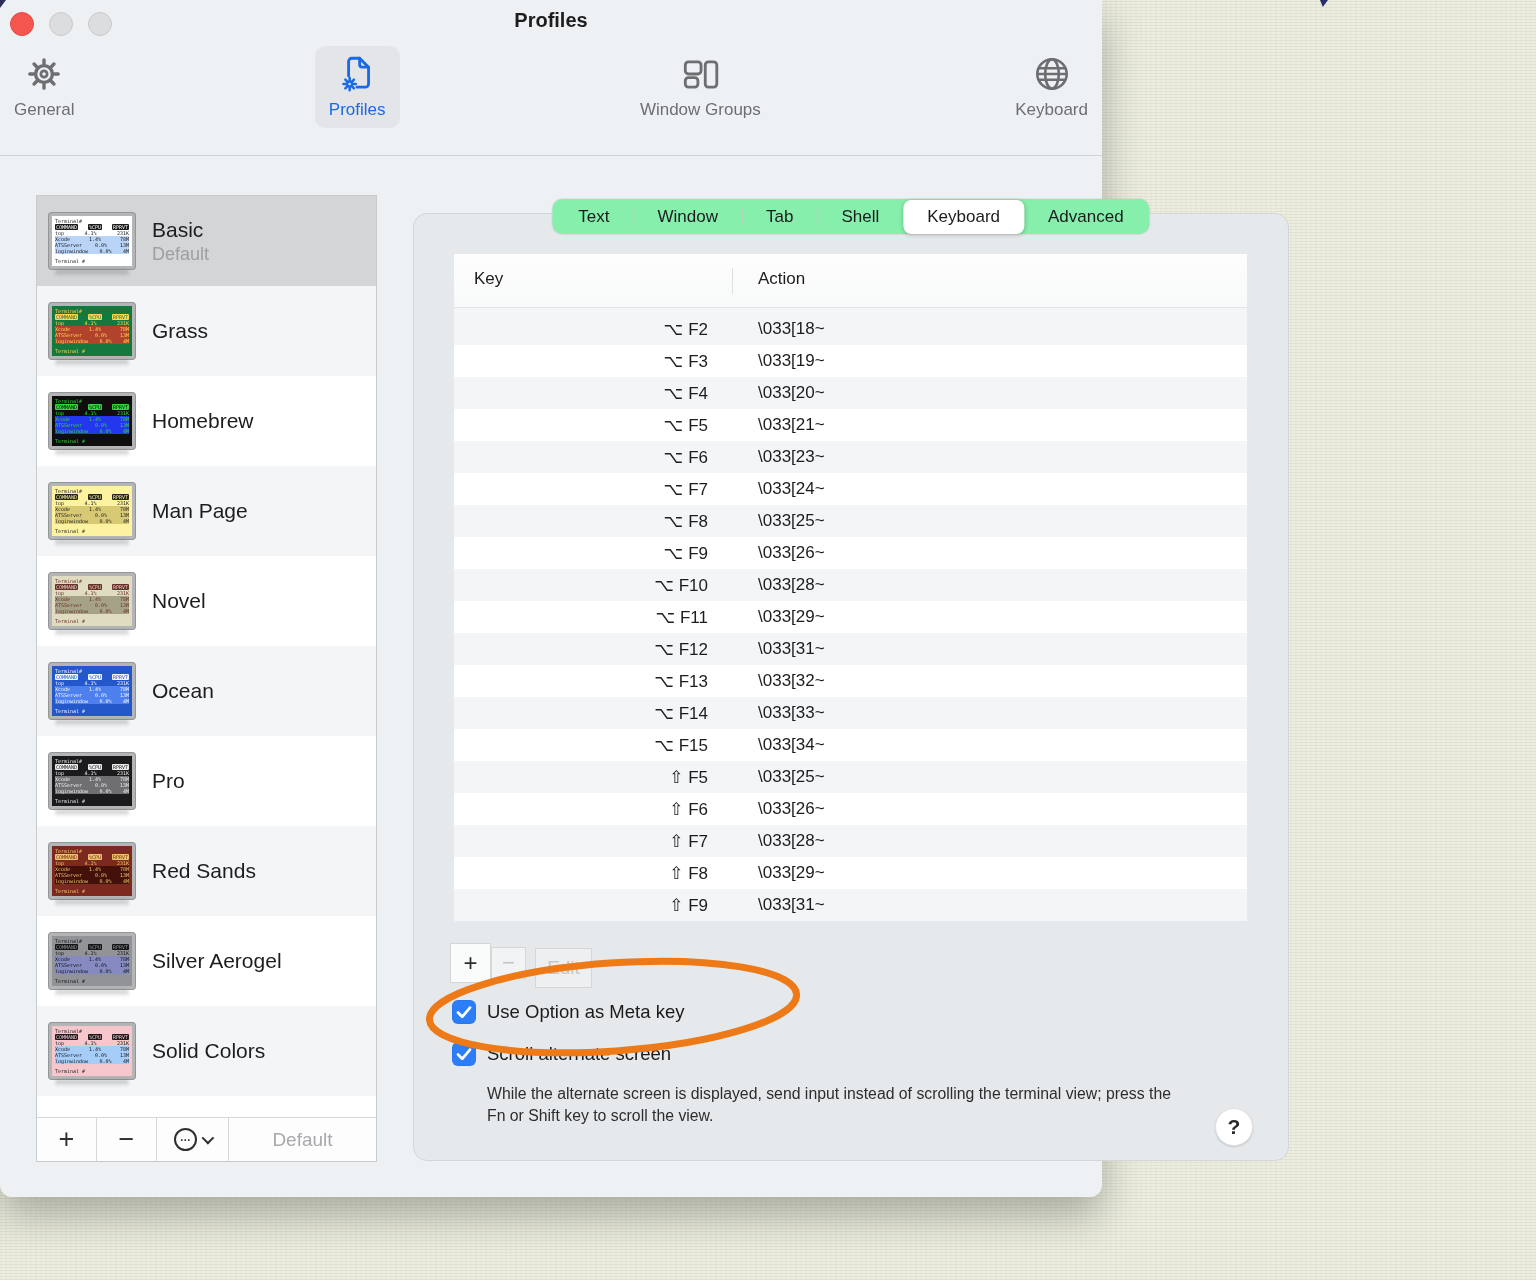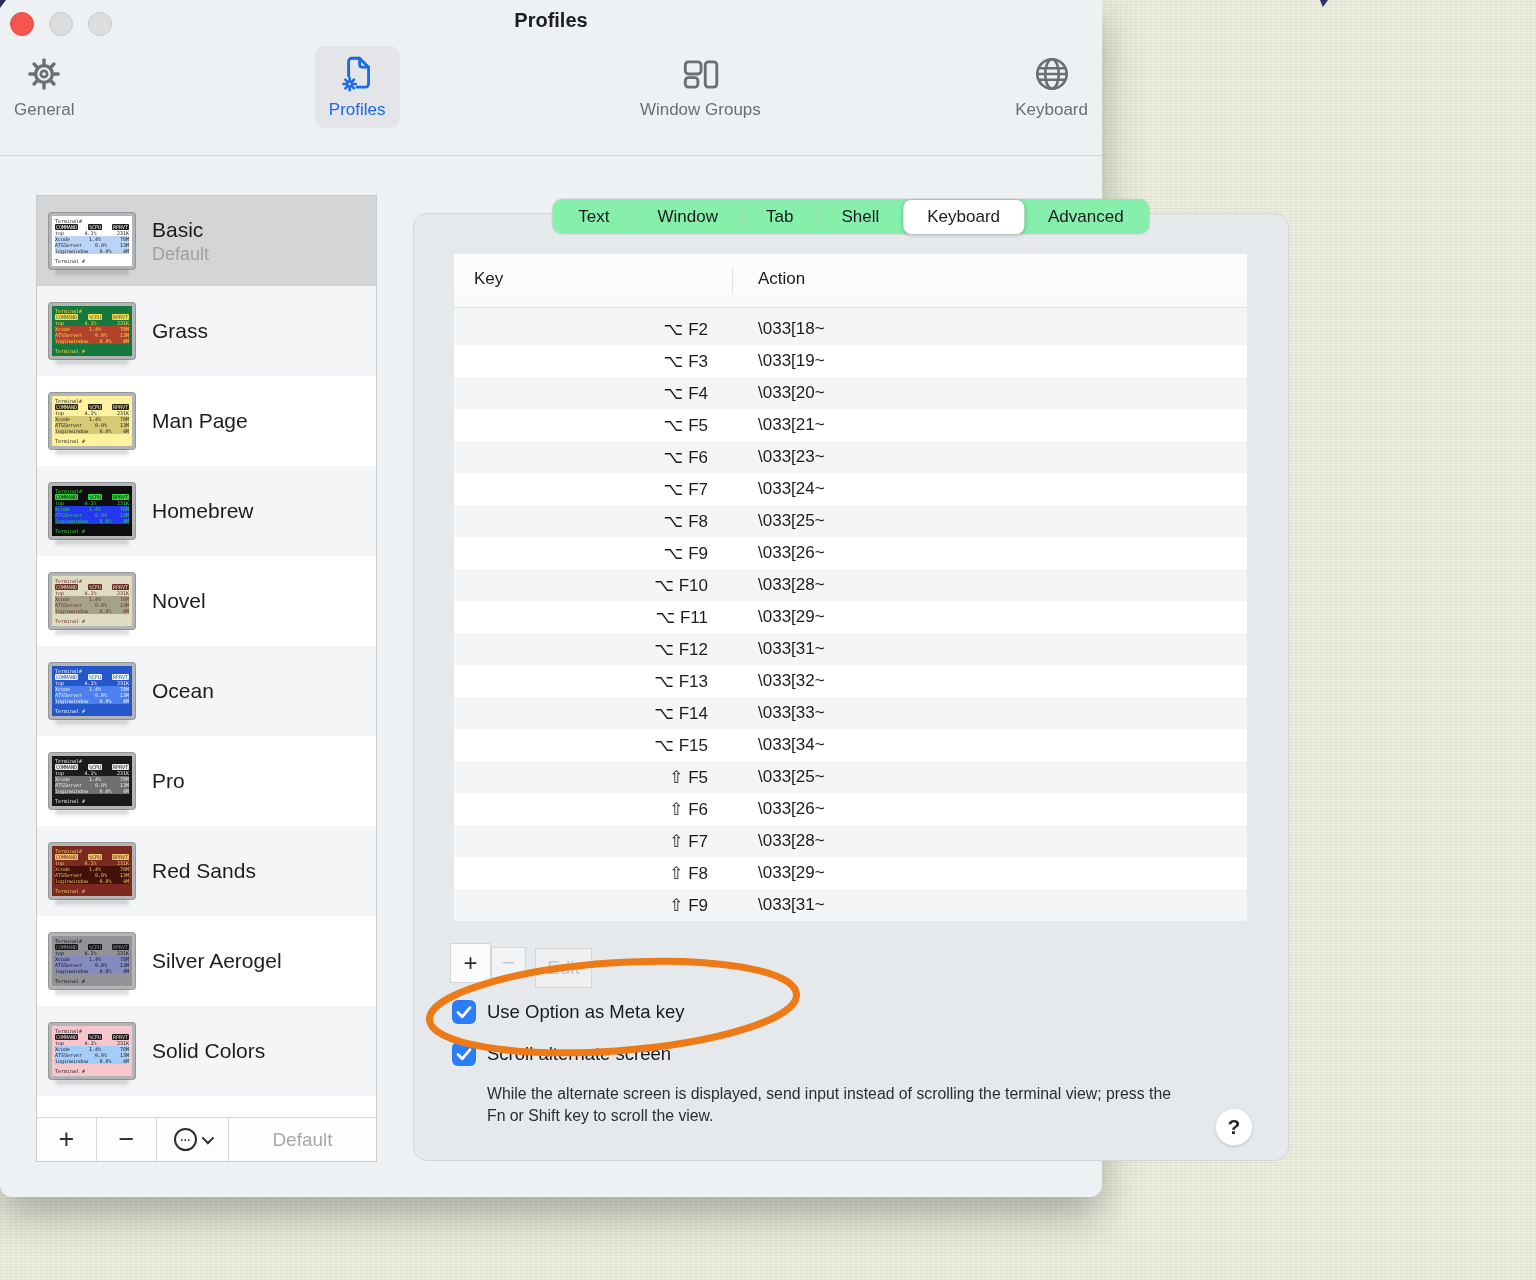--- a/index.html
+++ b/index.html
@@ -299,20 +299,62 @@
                   <span>Terminal #</span>
                 </div>
               </div>
             </div>
             <div class="pmeta">
               <div class="pname">Grass</div>
 
             </div>
           </div>
 
+          <div class="prow" style="--tbg: #0e0e0e; --tink: #35d53e; --thl: #2237ee;">
+            <div class="thumb">
+              <div class="thumb-screen">
+                <div class="tl-line t-title">
+                  <span>Terminal#</span>
+                </div>
+                <div class="tl-line t-head">
+                  <span class="chip">COMMAND</span>
+                  <span class="chip">%CPU</span>
+                  <span class="chip">RPRVT</span>
+                </div>
+                <div class="tl-line ">
+                  <span>top</span>
+                  <span>4.1%</span>
+                  <span>231K</span>
+                </div>
+                <div class="tl-line hl">
+                  <span>Xcode</span>
+                  <span>1.4%</span>
+                  <span>78M</span>
+                </div>
+                <div class="tl-line hl">
+                  <span>ATSServer</span>
+                  <span>0.0%</span>
+                  <span>13M</span>
+                </div>
+                <div class="tl-line hl">
+                  <span>loginwindow</span>
+                  <span>0.0%</span>
+                  <span>4M</span>
+                </div>
+                <div class="tl-line t-prompt">
+                  <span>Terminal #</span>
+                </div>
+              </div>
+            </div>
+            <div class="pmeta">
+              <div class="pname">Homebrew</div>
+
+            </div>
+          </div>
+
           <div class="prow" style="--tbg: #fcf2a0; --tink: #26261f; --thl: #d8c975;">
             <div class="thumb">
               <div class="thumb-screen">
                 <div class="tl-line t-title">
                   <span>Terminal#</span>
                 </div>
                 <div class="tl-line t-head">
                   <span class="chip">COMMAND</span>
                   <span class="chip">%CPU</span>
                   <span class="chip">RPRVT</span>
@@ -337,62 +379,20 @@
                   <span>0.0%</span>
                   <span>4M</span>
                 </div>
                 <div class="tl-line t-prompt">
                   <span>Terminal #</span>
                 </div>
               </div>
             </div>
             <div class="pmeta">
               <div class="pname">Man Page</div>
-
-            </div>
-          </div>
-
-          <div class="prow" style="--tbg: #0e0e0e; --tink: #35d53e; --thl: #2237ee;">
-            <div class="thumb">
-              <div class="thumb-screen">
-                <div class="tl-line t-title">
-                  <span>Terminal#</span>
-                </div>
-                <div class="tl-line t-head">
-                  <span class="chip">COMMAND</span>
-                  <span class="chip">%CPU</span>
-                  <span class="chip">RPRVT</span>
-                </div>
-                <div class="tl-line ">
-                  <span>top</span>
-                  <span>4.1%</span>
-                  <span>231K</span>
-                </div>
-                <div class="tl-line hl">
-                  <span>Xcode</span>
-                  <span>1.4%</span>
-                  <span>78M</span>
-                </div>
-                <div class="tl-line hl">
-                  <span>ATSServer</span>
-                  <span>0.0%</span>
-                  <span>13M</span>
-                </div>
-                <div class="tl-line hl">
-                  <span>loginwindow</span>
-                  <span>0.0%</span>
-                  <span>4M</span>
-                </div>
-                <div class="tl-line t-prompt">
-                  <span>Terminal #</span>
-                </div>
-              </div>
-            </div>
-            <div class="pmeta">
-              <div class="pname">Homebrew</div>
 
             </div>
           </div>
 
           <div class="prow" style="--tbg: #dfdcc2; --tink: #67302a; --thl: #a6a288;">
             <div class="thumb">
               <div class="thumb-screen">
                 <div class="tl-line t-title">
                   <span>Terminal#</span>
                 </div>

